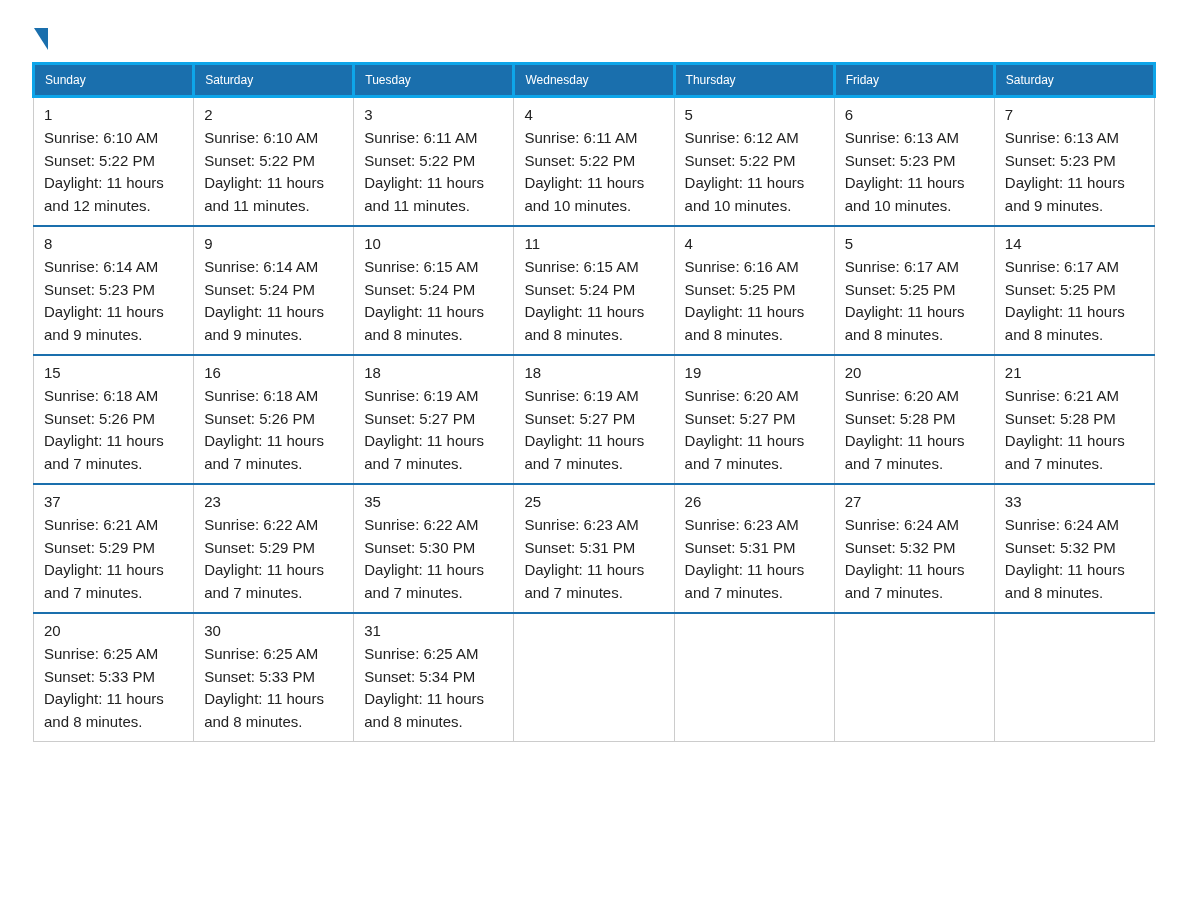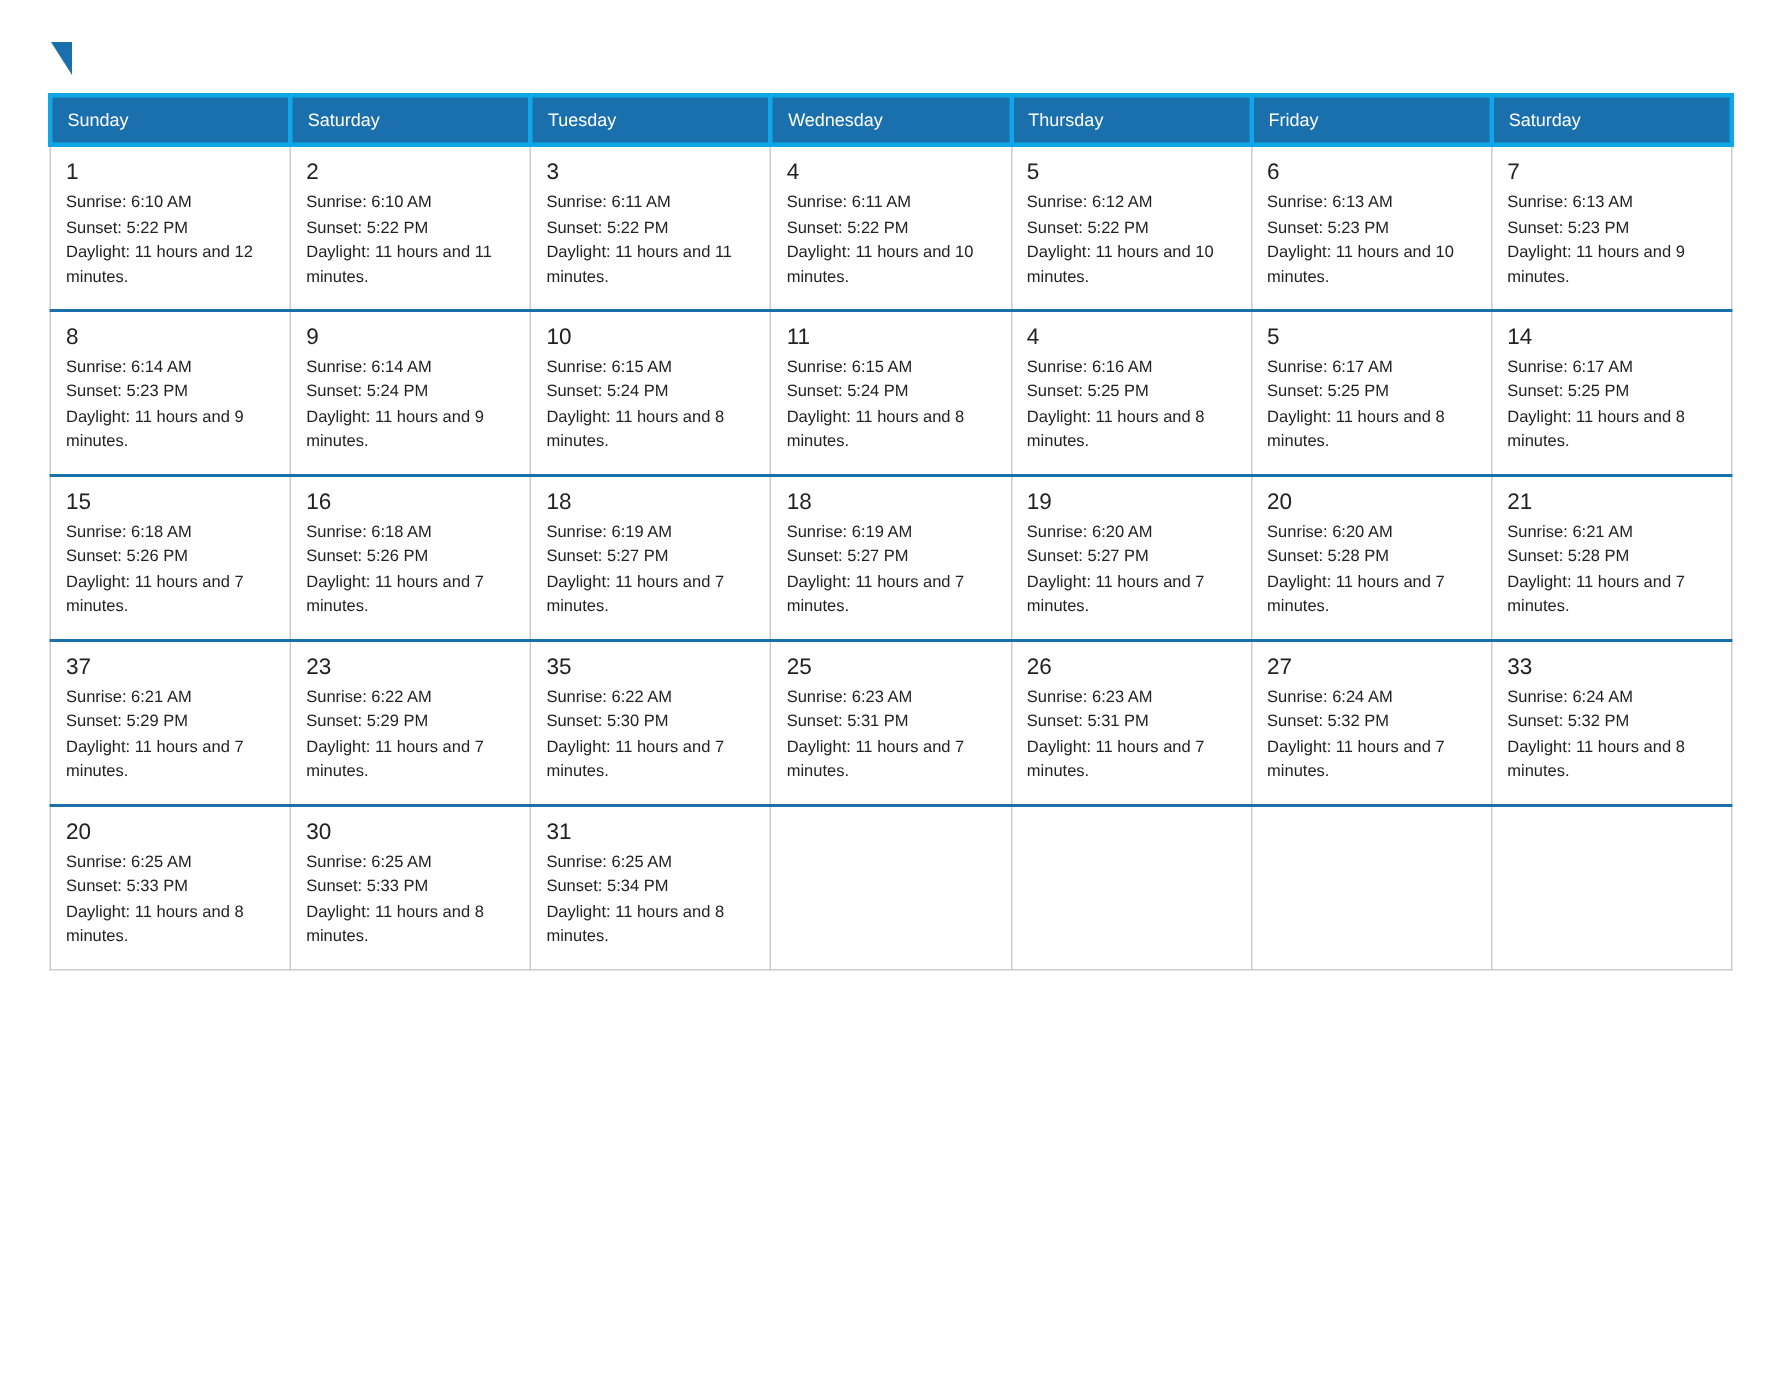--- a/index.html
+++ b/index.html
@@ -84,21 +84,21 @@
     tbody tr {
       border-top: 2px solid #1a6fad;
     }
     .day-num {
       font-size: 15px;
       font-weight: normal;
       margin-bottom: 4px;
       display: block;
     }
     .day-info {
-      font-size: 11px;
+      font-size: 15px;
       line-height: 1.5;
       color: #222;
     }
     td.empty {
       background: #fff;
     }
   </style>
 </head>
 <body>
 

